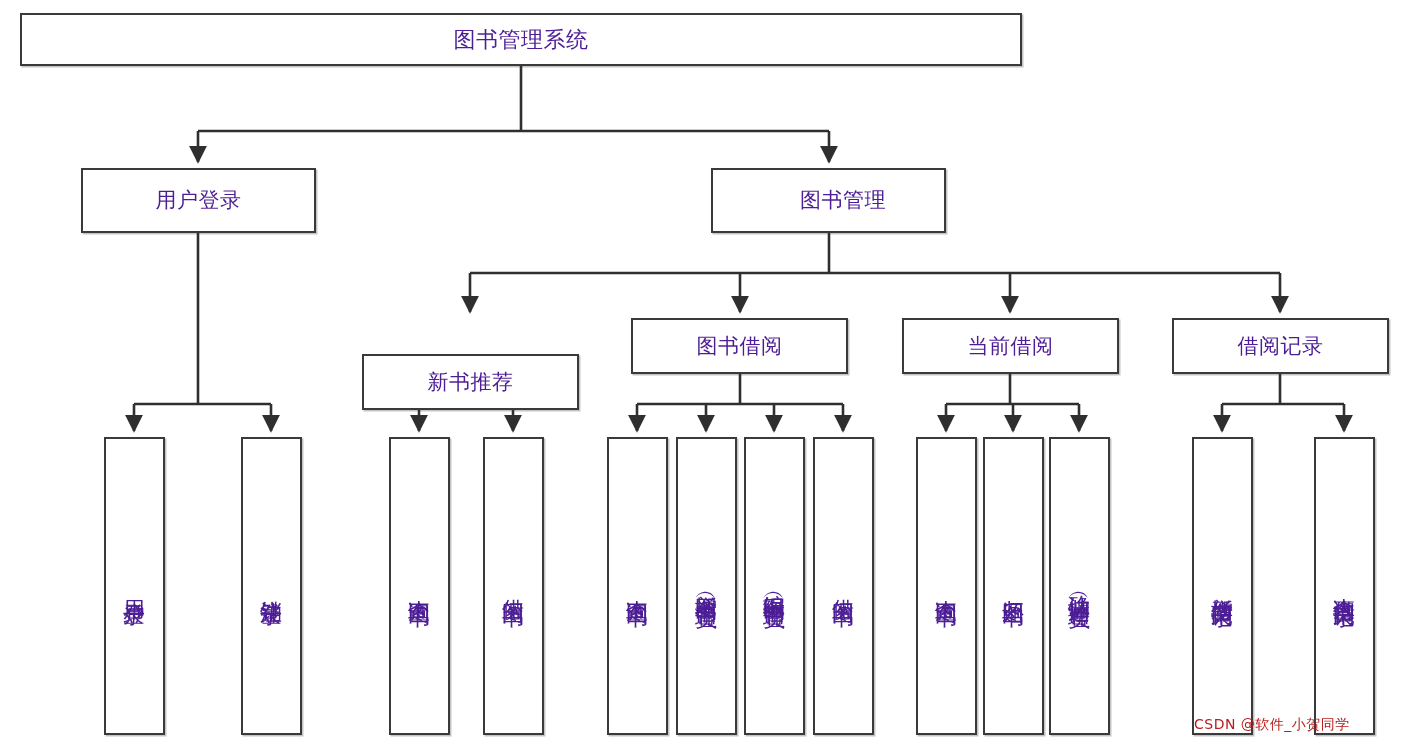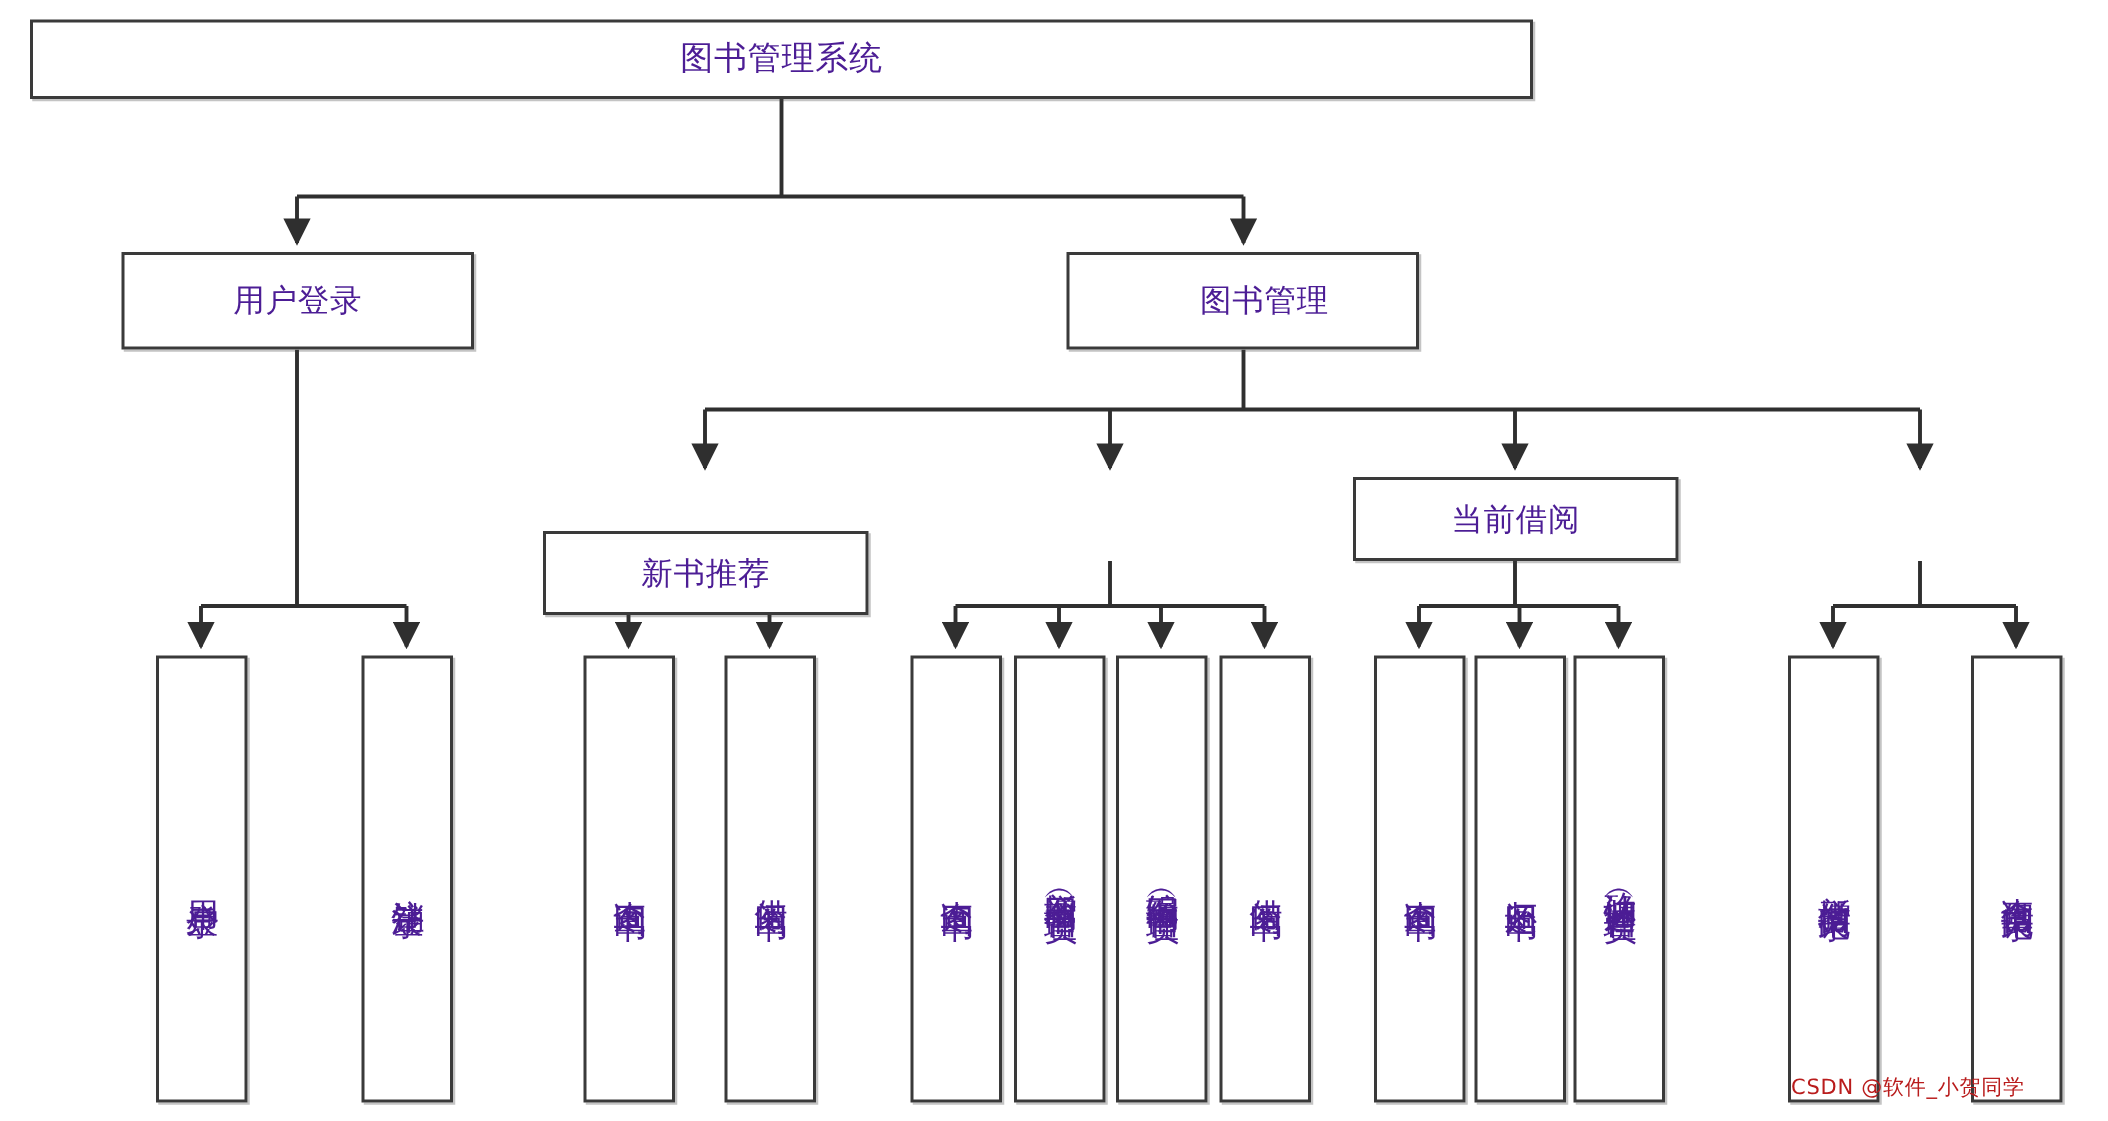--- a/index.html
+++ b/index.html
@@ -133,23 +133,29 @@
   <div class="node horizontal" style="left:81px; top:168px; width:235px; height:65px;">
     <span class="label">用户登录</span>
   </div>
   <div class="node horizontal" style="left:711px; top:168px; width:235px; height:65px;padding-left:29px;">
     <span class="label">图书管理</span>
   </div>
 
   <div class="node horizontal" style="left:362px; top:318px; width:217px; height:56px;margin-top:36px;">
     <span class="label">新书推荐</span>
   </div>
+  <div class="node horizontal" style="left:631px; top:318px; width:217px; height:56px;">
+    <span class="label">图书借阅</span>
+  </div>
   <div class="node horizontal" style="left:902px; top:318px; width:217px; height:56px;">
     <span class="label">当前借阅</span>
   </div>
+  <div class="node horizontal" style="left:1172px; top:318px; width:217px; height:56px;">
+    <span class="label">借阅记录</span>
+  </div>
 
   <div class="node vertical" style="left:104px; top:437px; width:61px; height:298px;">
     <span class="label">用户登录</span>
   </div>
   <div class="node vertical" style="left:241px; top:437px; width:61px; height:298px;">
     <span class="label">注销登录</span>
   </div>
 
   <div class="node vertical" style="left:389px; top:437px; width:61px; height:298px;">
     <span class="label">查询图书</span>

